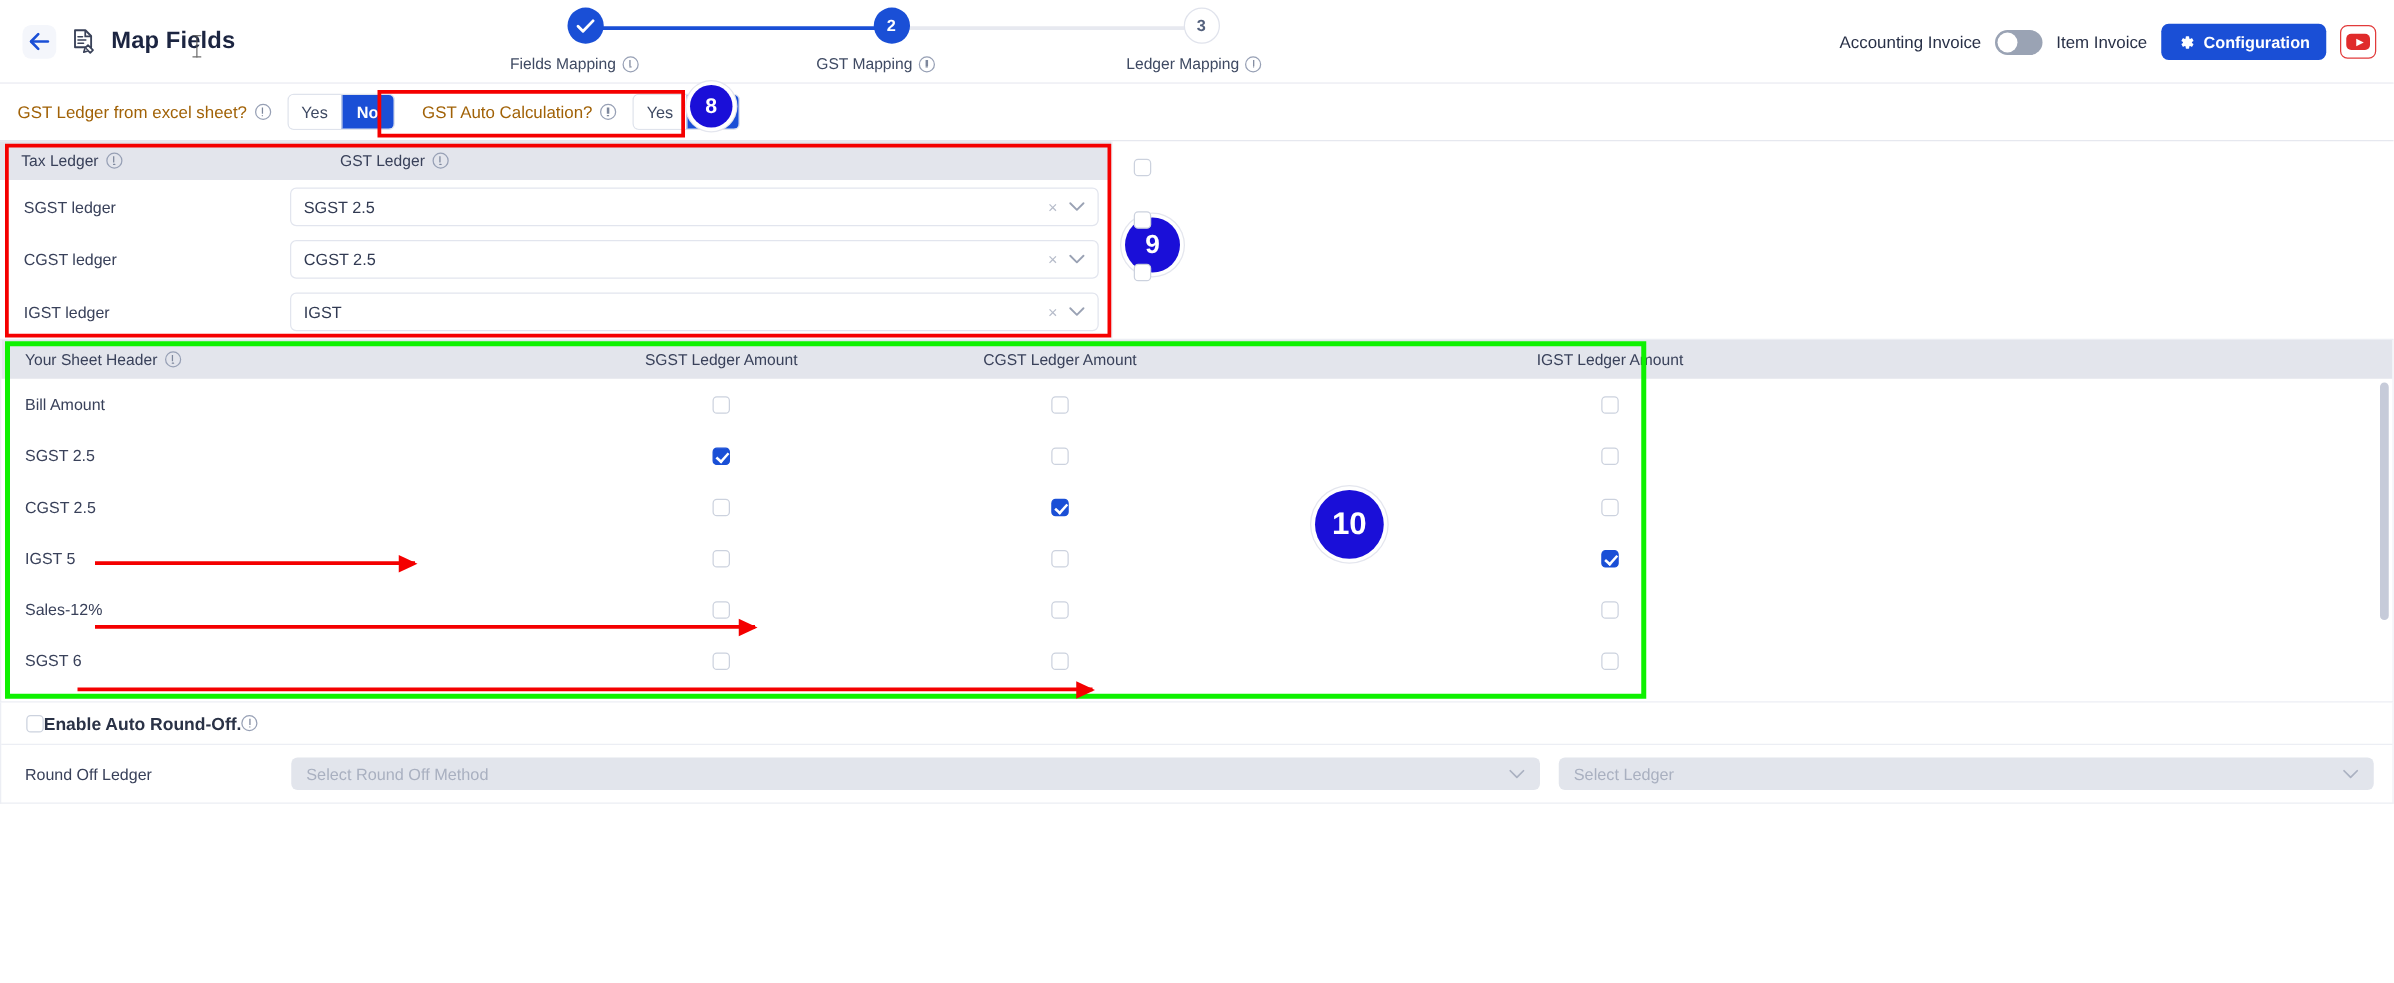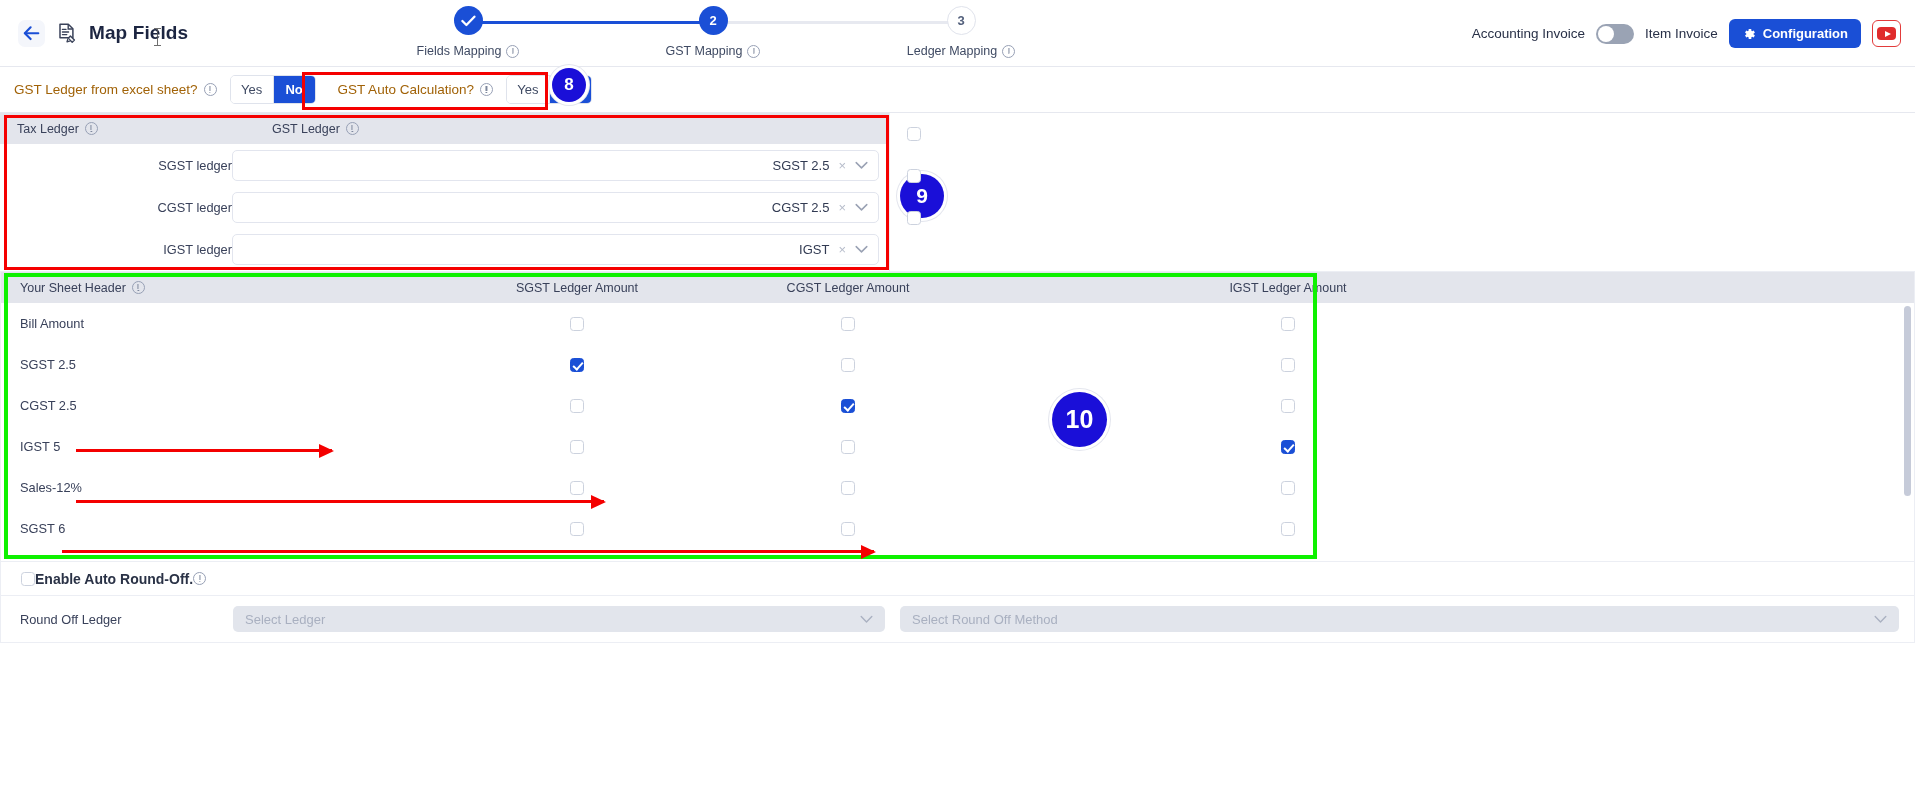--- a/index.html
+++ b/index.html
@@ -60,21 +60,21 @@
   .step .bullet {
     width:29px; height:29px; border-radius:50%;
     margin:0 auto; display:flex; align-items:center; justify-content:center;
     font-size:13px; font-weight:700;
   }
   .step.done .bullet { background:#1a4fd6; color:#fff; }
   .step.current .bullet { background:#1a4fd6; color:#fff; }
   .step.todo .bullet { background:#fff; color:#53607c; border:1.5px solid #e0e3ec; }
   .step .caption {
     margin-top:9px; font-size:12.5px; color:#3f4a63; font-weight:400;
-    display:flex; align-items:center; justify-content:center; gap:5px; white-space:nowrap;
+    display:flex; align-items:center; justify-content:flex-start; gap:5px; white-space:nowrap;
   }
   .step.s1 { left:-5px; }
   .step.s2 { left:240px; }
   .step.s3 { left:488px; }
 
   .info-i {
     display:inline-block; width:13px; height:13px; border:1.1px solid #97a0b5;
     border-radius:50%; position:relative; flex:none;
   }
   .info-i::before {
@@ -172,21 +172,21 @@
   }
   .lhead { color:#39415a;gap:40px; }
   .lhead .c1 { width:232px; padding-left:17px; display:flex; align-items:center; gap:6px; }
   .lhead .c2 { flex:1; display:flex; align-items:center; gap:6px; }
 
   .rhead {
     height:31px; background:#e3e5ec; display:flex; align-items:center;
     padding-left:17px; gap:9px; font-size:12.5px; color:#39415a;
   }
 
-  .lrow { height:42px; display:flex; align-items:center;text-align:right; }
+  .lrow { height:42px; display:flex; align-items:center; }
   .lrow .name { width:232px; padding-left:19px; font-size:12.8px; color:#39415a; }
   .lrow .field {
     flex:1; margin-right:10px; height:31px; border:1px solid #e2e5ee; border-radius:5px;
     display:flex; align-items:center; padding:0 10px; font-size:13px; color:#2b3category;
     color:#313a52; background:#fff;
   }
   .lrow .field .val { flex:1; }
   .lrow .field .clear { color:#b6bcca; font-size:13px; padding:0 9px; cursor:pointer; }
   .lrow .field .chev { color:#9aa2b4; cursor:pointer; }
 
@@ -534,36 +534,36 @@
   </div>
 
   <div class="roundoff">
     <div class="ro-top">
       <span class="cb"></span>
       <span class="lbl">Enable Auto Round-Off.</span>
       <span class="info-i"></span>
     </div>
     <div class="ro-bottom">
       <div class="lbl">Round Off Ledger</div>
+      <div class="ro-sel second">
+        <span class="ph">Select Round Off Method</span>
+        <span class="chev">
+          <svg width="13" height="9" viewBox="0 0 13 9">
+              <path d="M1.2 1.6 L6.5 6.9 L11.8 1.6" fill="none" stroke="#aab1c1" stroke-width="1.4" stroke-linecap="round" stroke-linejoin="round"></path>
+            </svg>
+        </span>
+      </div>
       <div class="ro-sel first">
         <span class="ph">Select Ledger</span>
         <span class="chev">
           <svg width="13" height="9" viewBox="0 0 13 9">
               <path d="M1.2 1.6 L6.5 6.9 L11.8 1.6" fill="none" stroke="#aab1c1" stroke-width="1.4" stroke-linecap="round" stroke-linejoin="round"></path>
             </svg>
         </span>
       </div>
-      <div class="ro-sel second">
-        <span class="ph">Select Round Off Method</span>
-        <span class="chev">
-          <svg width="13" height="9" viewBox="0 0 13 9">
-              <path d="M1.2 1.6 L6.5 6.9 L11.8 1.6" fill="none" stroke="#aab1c1" stroke-width="1.4" stroke-linecap="round" stroke-linejoin="round"></path>
-            </svg>
-        </span>
-      </div>
     </div>
   </div>
 
   <div class="arrow" style="left:76px; top:449px; width:256px;"></div>
   <div class="arrow" style="left:76px; top:500px; width:528px;"></div>
   <div class="arrow" style="left:62px; top:550px; width:812px;"></div>
 
 </div>
 
 </body></html>

